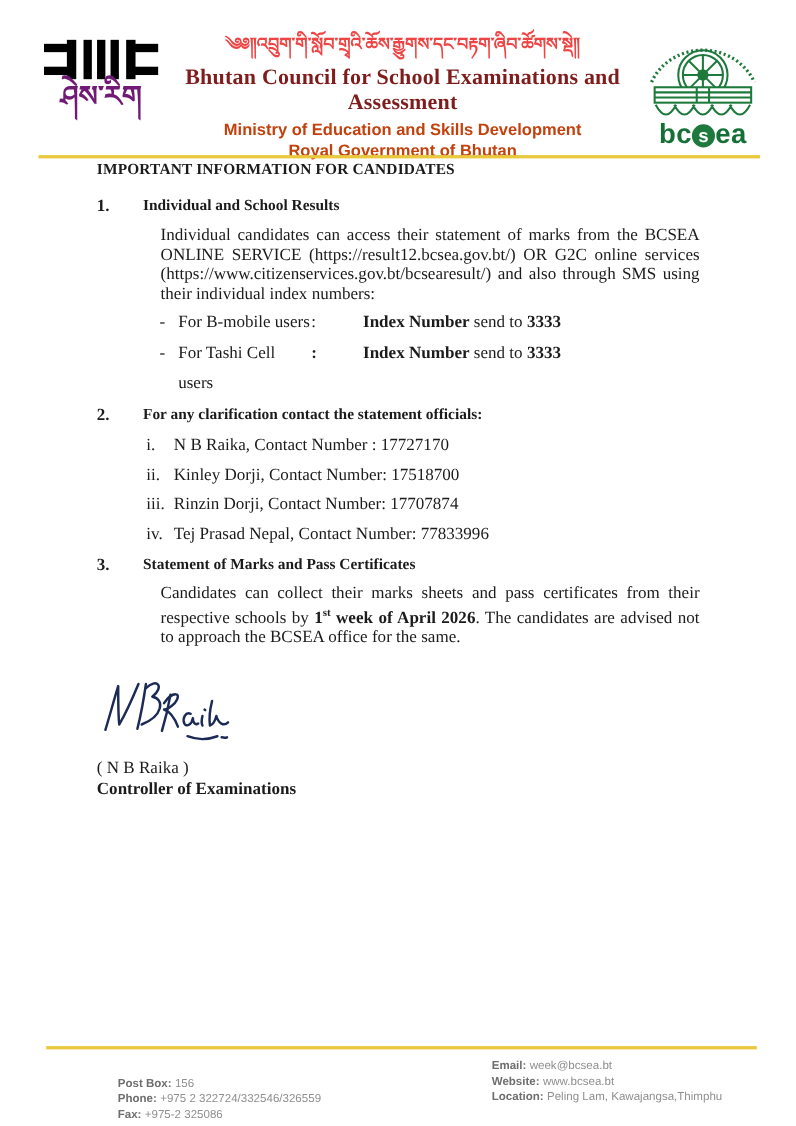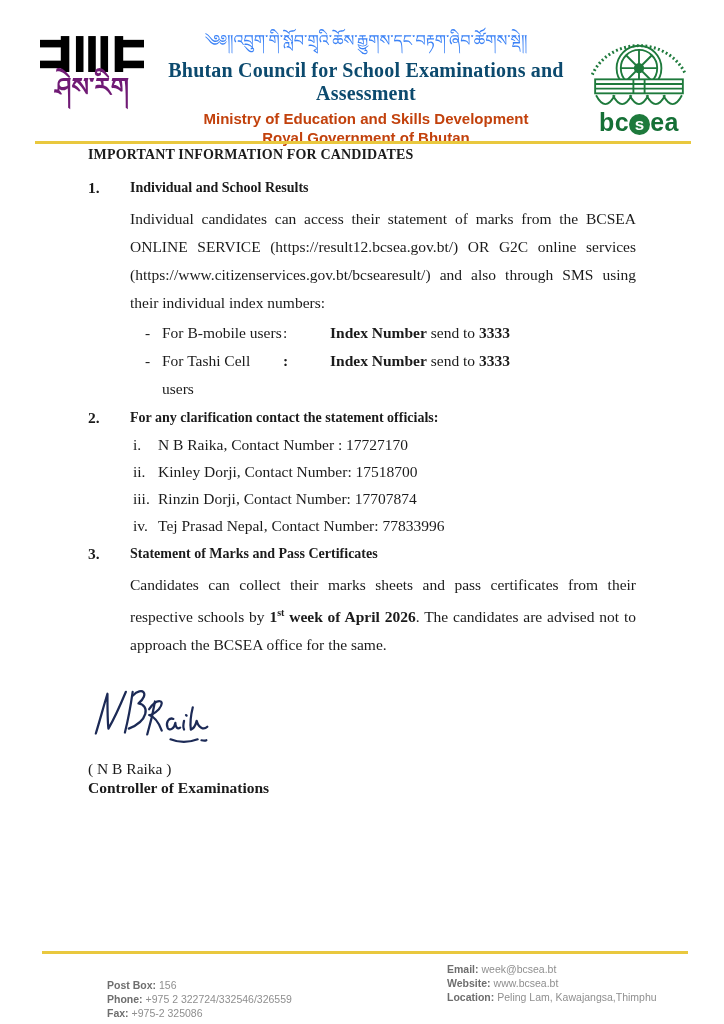--- a/index.html
+++ b/index.html
@@ -8,40 +8,40 @@
     position:relative; width:724px; height:1024px; margin:0 auto;
     background:#ffffff; font-family:"Liberation Serif", serif; color:#1b1b1b;
     overflow:hidden;
   }
   
   .letterhead { position:absolute; top:24px; left:32px; right:26px; display:flex; align-items:flex-start; }
   .logo-left { width:120px; text-align:center; padding-top:12px; flex:none; }
   .logo-left svg { display:block; margin:0 auto; }
   .tib-caption { font-size:26px; font-weight:bold; line-height:1.1; margin-top:1px; color:#701a75; }
   .head-center { flex:1; text-align:center; padding-top:2px; }
-  .dzongkha { font-size:16px; line-height:30px; color:#3b82f6; }
-  .org-name { font-size:20px; font-weight:bold; color:#0c4a6e; margin-top:3px; letter-spacing:0.2px; }
+  .dzongkha { font-size:16px; line-height:30px; color:#ef4444;font-weight:bold; }
+  .org-name { font-size:20px; font-weight:bold; color:#7f1d1d; margin-top:3px; letter-spacing:0.2px; }
   .ministry, .gov { font-family:"Liberation Sans", sans-serif; font-weight:bold; font-size:15px; color:#c2410c; }
   .ministry { margin-top:5px; }
   .gov { margin-top:2px; }
   .logo-right { width:118px; text-align:center; flex:none; }
   .logo-right svg { display:block; margin:0 auto; }
   .wordmark { font-family:"Liberation Sans", sans-serif; font-weight:bold; font-size:25px; color:#157036; line-height:1; margin-top:-6px; letter-spacing:0.5px; }
   .s-disc { display:inline-flex; align-items:center; justify-content:center; width:21px; height:21px; border-radius:50%; background:#1e7a3c; color:#fff; font-size:17px; vertical-align:1px; }
   
   .top-rule { position:absolute; left:35px; right:33px; top:141px; height:3px; background:#e9c83e; }
   .footer-rule { position:absolute; left:42px; right:36px; top:951px; height:3px; background:#e9c83e; }
   
   main { position:absolute; top:146px; left:88px; right:88px; }
   .doc-heading { font-size:14px; line-height:17px; font-weight:bold; margin:0 0 14px 0; letter-spacing:0.15px; }
   .section { display:flex; margin:0 0 4px 0; }
   .sec-num { width:42px; flex:none; font-weight:bold; font-size:15.5px; line-height:22px; }
   .sec-body { flex:1; min-width:0; }
   .sec-title { font-weight:bold; font-size:14px; line-height:22px; }
-  .para { text-align:justify; font-size:15.5px; line-height:28px; margin:6px 0 0 0; }
+  .para { text-align:justify; font-size:15.5px; line-height:18px; margin:6px 0 0 16px; }
   .bullets { margin:2px 0 0 0; }
   .bullet { display:flex; line-height:28px; font-size:15.5px; padding-left:15px; }
   .b-dash { width:17px; flex:none; }
   .b-label { width:121px; flex:none; }
   .b-colon { width:47px; flex:none; }
   .bold { font-weight:bold; }
   .closing { font-size:15.5px; line-height:28px; text-align:justify; margin:1px 0 0 0; }
   .officials { margin-top:2px; }
   .official { display:flex; line-height:27px; font-size:15.5px; padding-left:3px; }
   .o-num { width:25px; flex:none; }

